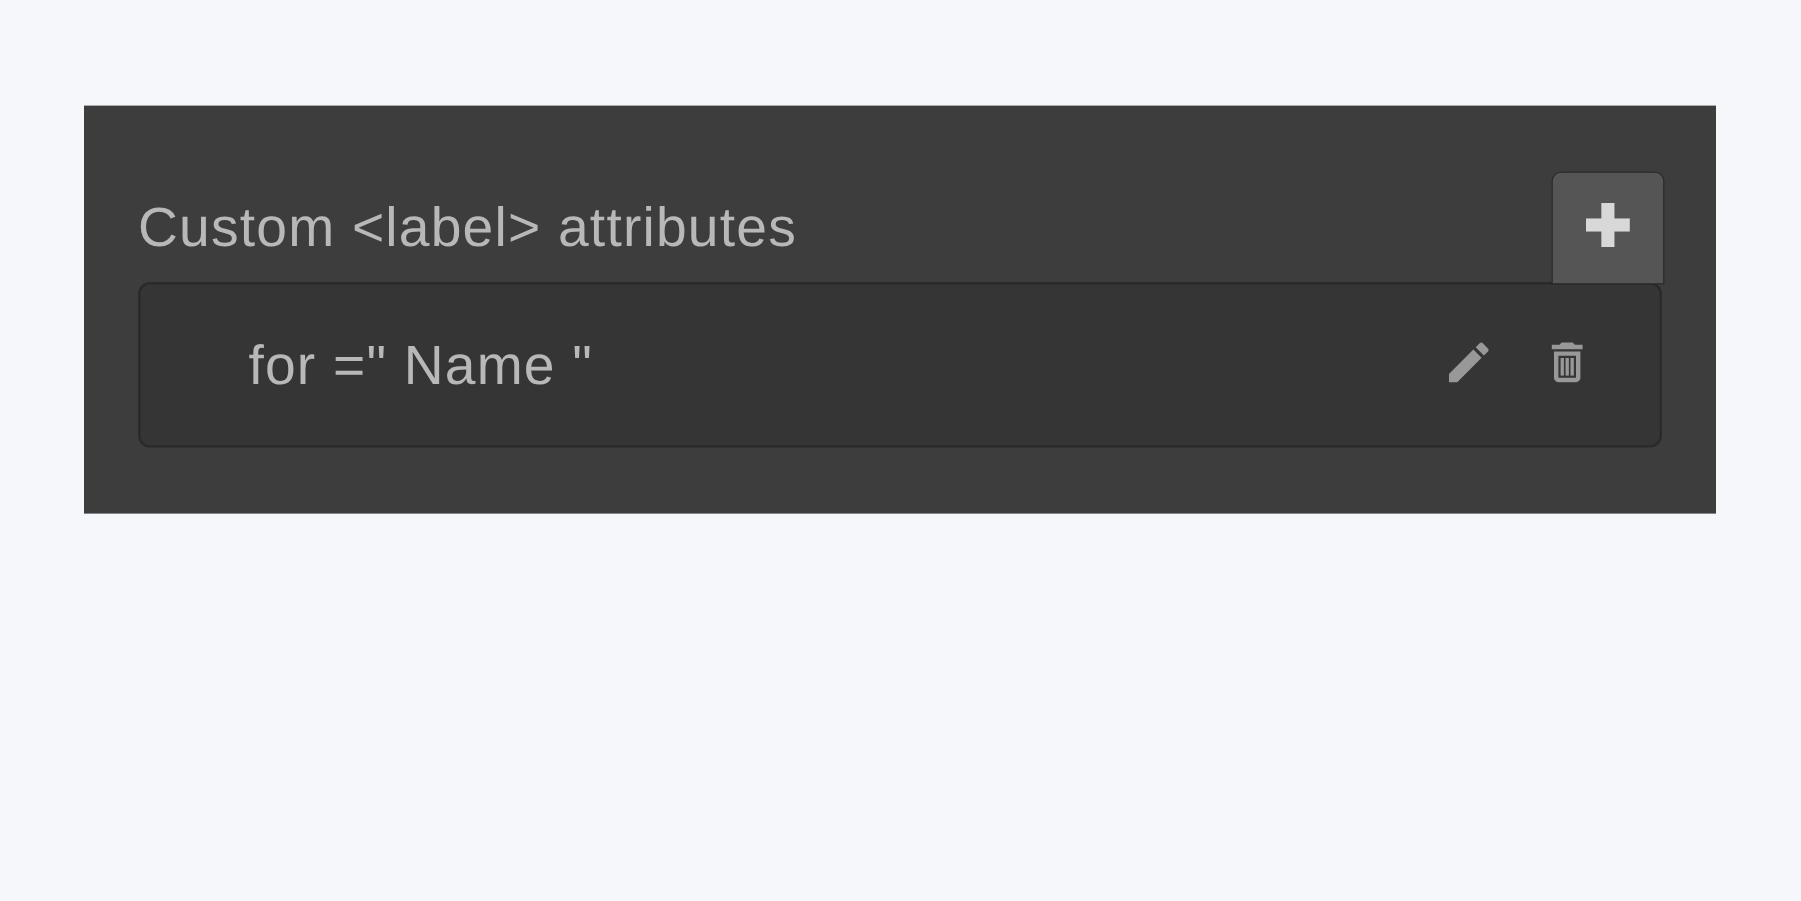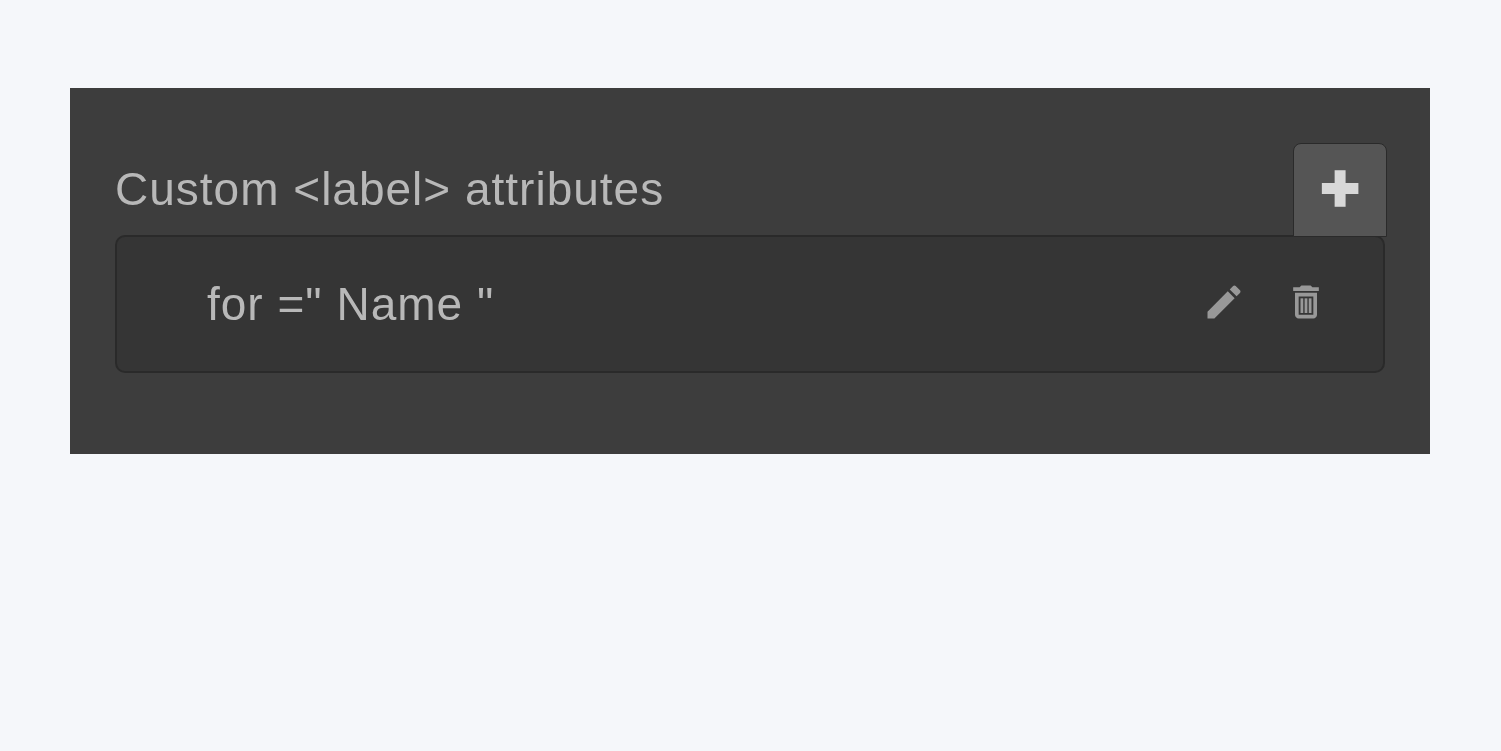--- a/index.html
+++ b/index.html
@@ -44,21 +44,21 @@
     }
     
     .panel-title {
       color: #d8d8d8;
       font-size: 50px;
       font-weight: 700;
       letter-spacing: 0.5px;
     }
     
     .panel-body {
-      padding: 55px 45px 81px 45px;
+      padding: 55px 45px 55px 45px;
       background-color: #3d3d3d;
     }
     
     .body-header {
       display: flex;
       align-items: center;
       justify-content: space-between;
       margin-bottom: 0;
     }
     

